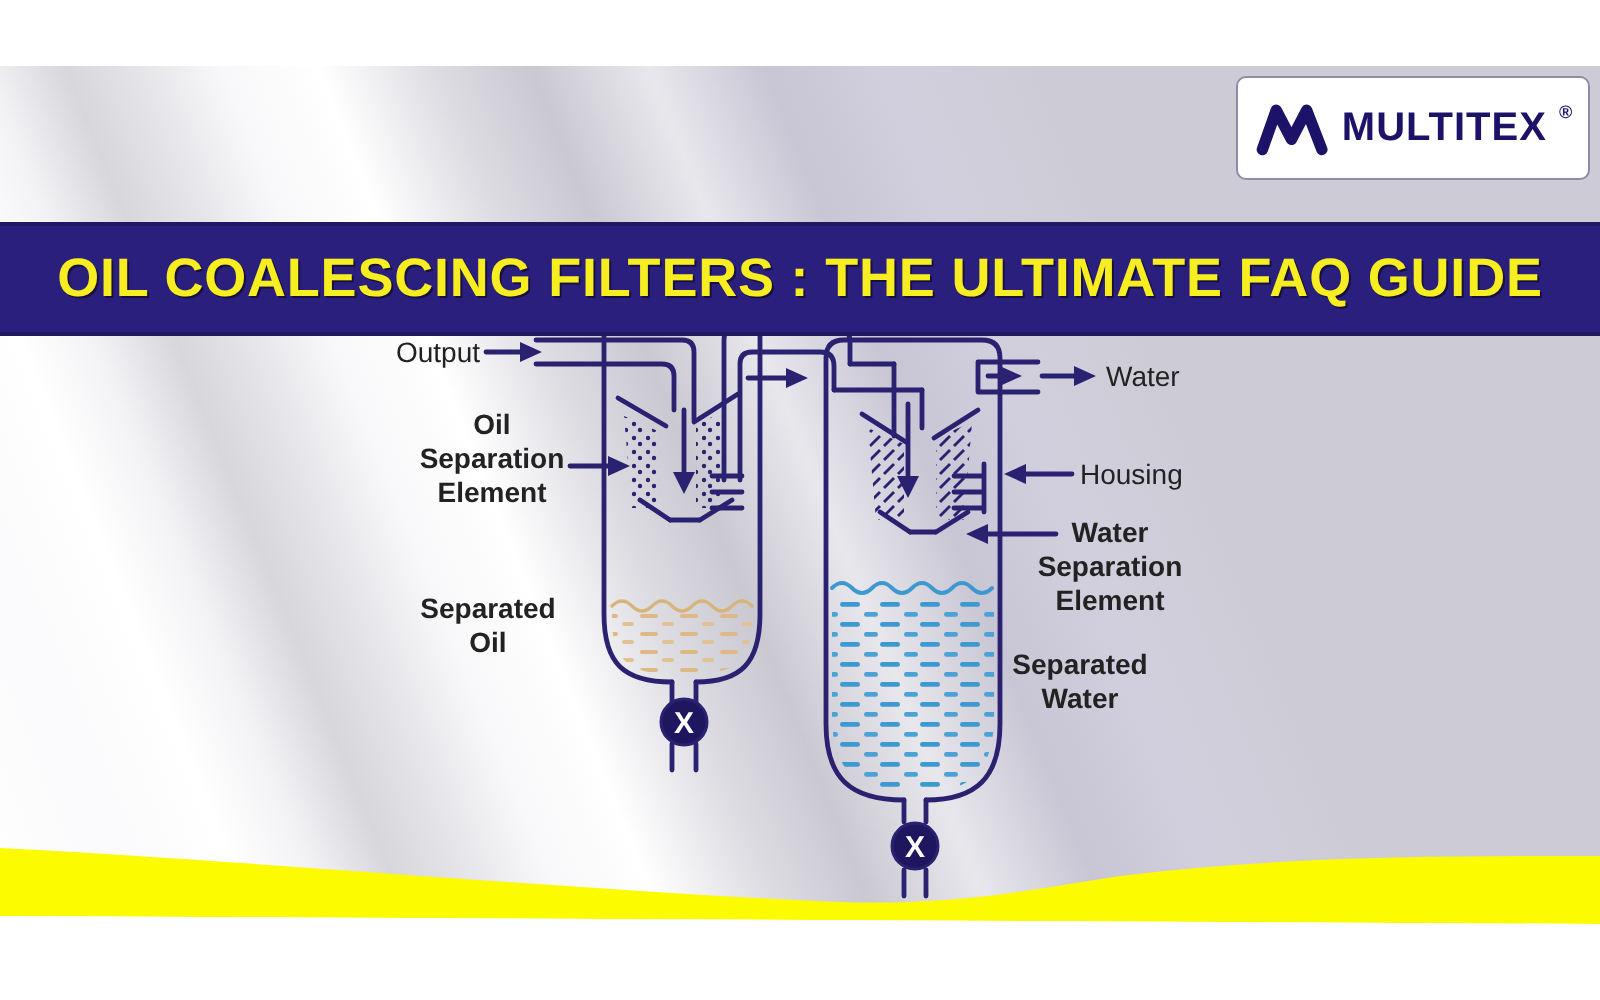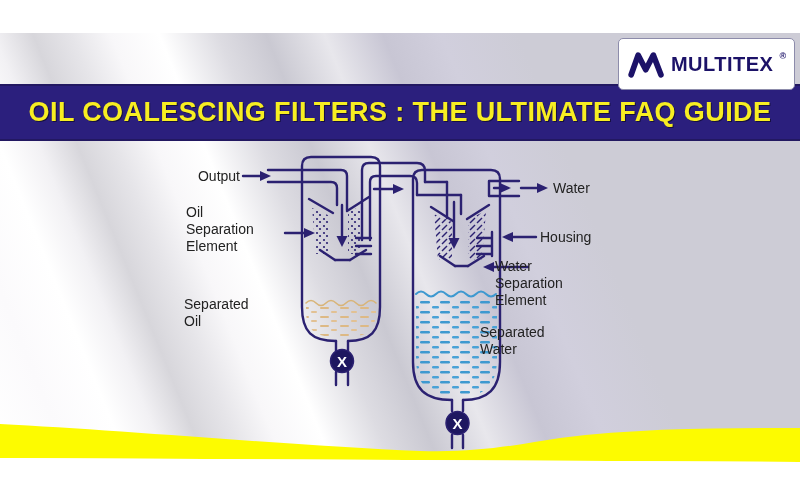--- a/index.html
+++ b/index.html
@@ -11,42 +11,42 @@
 
   
   .stripes{position:absolute;left:0;top:33px;width:800px;height:425px;
     background:linear-gradient(68deg,
       #ffffff 0%, #fbfafc 7%, #ffffff 13%, #f2f1f4 17%,
       #d7d6db 21%, #e6e5e9 25%, #f8f7f9 29%, #ffffff 34%,
       #dddce2 40%, #cac9d2 45%, #e8e7ec 51%, #c8c6d4 57%,
       #d1cfdd 63%, #cdccd6 71%, #cdccd6 100%);}
 
   
-  .banner{position:absolute;left:0;top:84px;width:800px;height:57px;
+  .banner{position:absolute;left:0;top:111px;width:800px;height:57px;
     background:#2b1f7d;border-top:2px solid #221861;border-bottom:2px solid #221861;
     box-sizing:border-box;display:flex;align-items:center;justify-content:center;}
   .banner-text{color:#f7ee22;font-size:27px;font-weight:bold;letter-spacing:0.4px;
     white-space:nowrap;text-shadow:1px 1px 0 #17103f;}
 
   
   .logo-box{position:absolute;left:618px;top:38px;width:177px;height:52px;
     background:#ffffff;border:1.5px solid #8d8cab;border-radius:5px;box-sizing:border-box;
     display:flex;align-items:center;justify-content:center;gap:5px;}
   .logo-m{width:38px;height:28px;flex:0 0 auto;}
   .logo-text{color:#1c1268;font-size:20px;font-weight:bold;letter-spacing:0.5px;line-height:1;}
   .logo-reg{color:#1c1268;font-size:9px;font-weight:bold;vertical-align:top;
     position:relative;top:-8px;left:1px;}
 
   
   .diagram-svg{position:absolute;left:0;top:0;width:800px;height:500px;}
 
   
   .lbl{position:absolute;color:#222222;font-size:14px;line-height:17px;
     white-space:pre-line;}
-  .lbl.center{}
+  .lbl.center{text-align:center;font-weight:bold;}
   .lbl.right{text-align:right;}
   .lbl-input{left:178px;top:168px;width:62px;}
   .lbl-oilsep{left:186px;top:204px;width:120px;}
   .lbl-sepoil{left:184px;top:296px;width:120px;}
   .lbl-output{left:553px;top:180px;width:90px;}
   .lbl-housing{left:540px;top:229px;width:90px;}
   .lbl-watersep{left:495px;top:258px;width:120px;}
   .lbl-sepwater{left:480px;top:324px;width:120px;}
 </style>
 </head>

